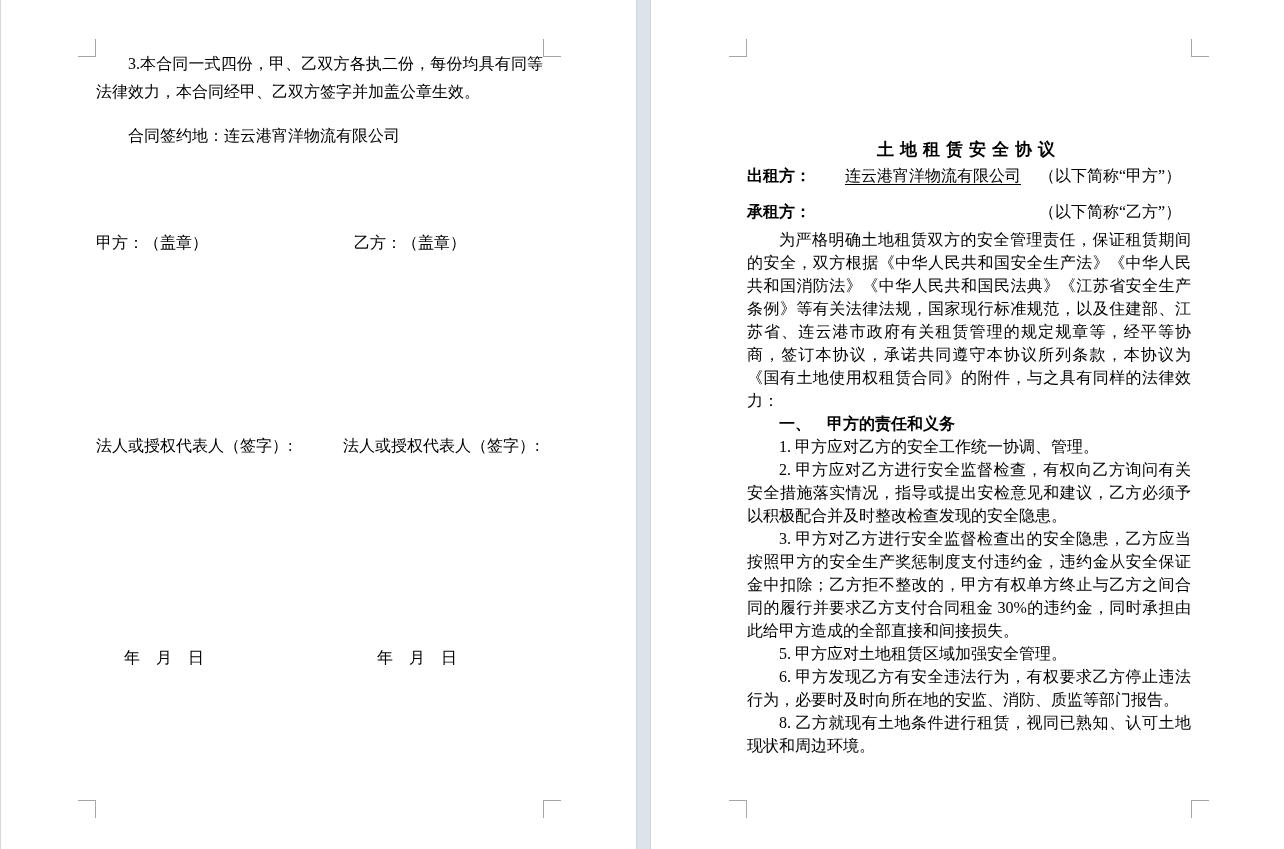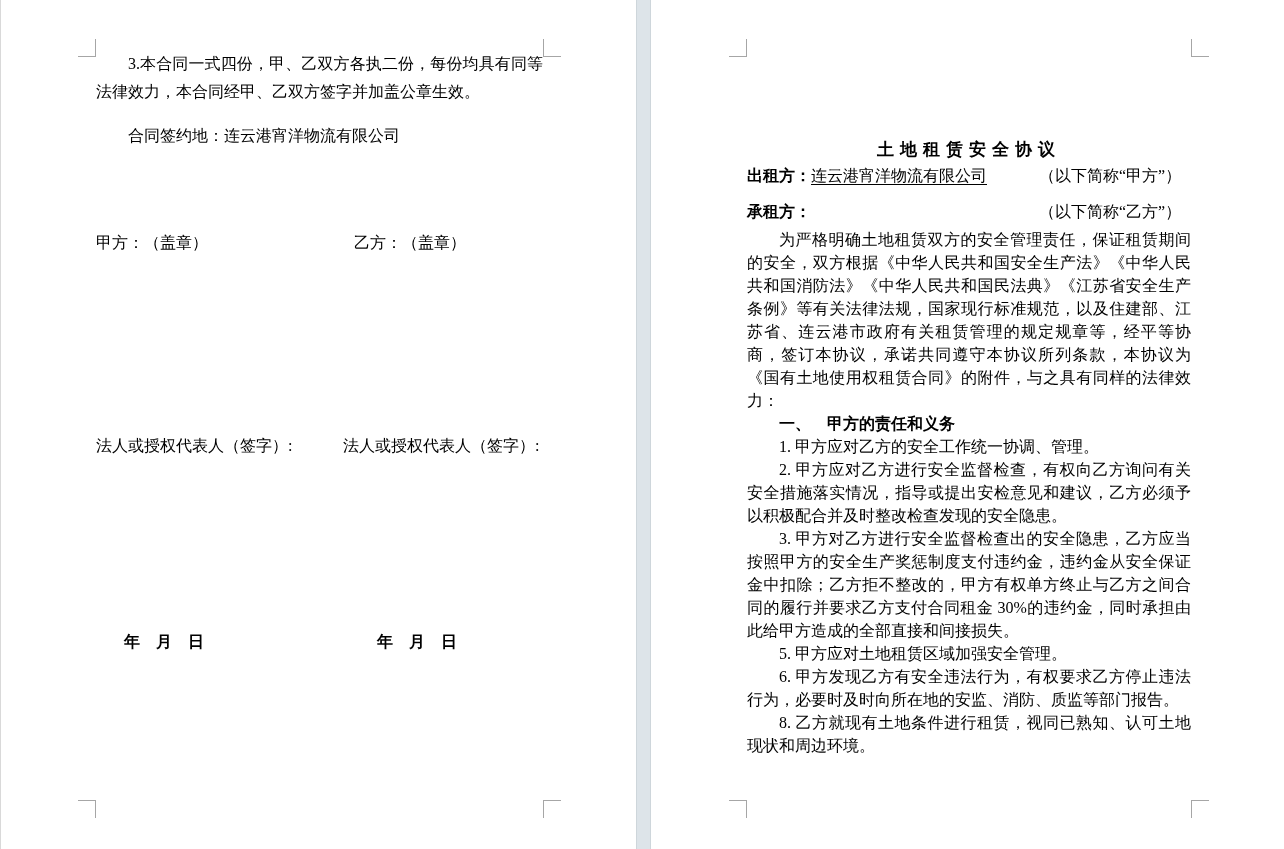--- a/index.html
+++ b/index.html
@@ -28,32 +28,32 @@
   .pr-tl{left:78px;top:39px;} .pr-tr{left:540px;top:39px;}
   .pr-bl{left:78px;top:800px;} .pr-br{left:540px;top:800px;}
 
   
   .lp{position:absolute;left:95px;width:447px;font-size:16px;line-height:28px;}
   .lp.clause{top:50px;text-indent:2em;text-align:justify;}
   .lp.place{top:122px;text-indent:2em;white-space:nowrap;}
   .lp.row{height:28px;}
   .lp.seals{top:229px;}
   .lp.signs{top:432px;}
-  .lp.dates{top:628px;font-weight:bold;}
+  .lp.dates{top:644px;}
   .col{position:absolute;top:0;white-space:nowrap;}
   .colA{left:0;} .seals .colB{left:258px;} .signs .colB{left:247px;}
   .dates .colA{left:28px;} .dates .colB{left:281px;}
 
   
   .rp{position:absolute;left:96px;width:444px;font-size:16px;line-height:23px;}
   .rp.title{top:138px;text-align:center;font-weight:bold;font-size:17px;letter-spacing:6px;white-space:nowrap;}
   .rp.party{top:164px;height:23px;white-space:nowrap;}
   .rp.party2{top:200px;}
   .alias{position:absolute;left:292px;top:0;white-space:nowrap;text-align:right;}
-  .uline{text-decoration:underline;text-underline-offset:3px;}
+  .uline{text-decoration:underline;text-underline-offset:3px;margin-left:34px;}
   .bold{font-weight:bold;}
   .rp.flow{top:228px;}
   .flow p{margin:0;text-indent:2em;text-align:justify;}
 </style>
 </head>
 <body>
 
 <div class="page page-left">
   <div class="crop tl pl-tl"></div>
   <div class="crop tr pl-tr"></div>

